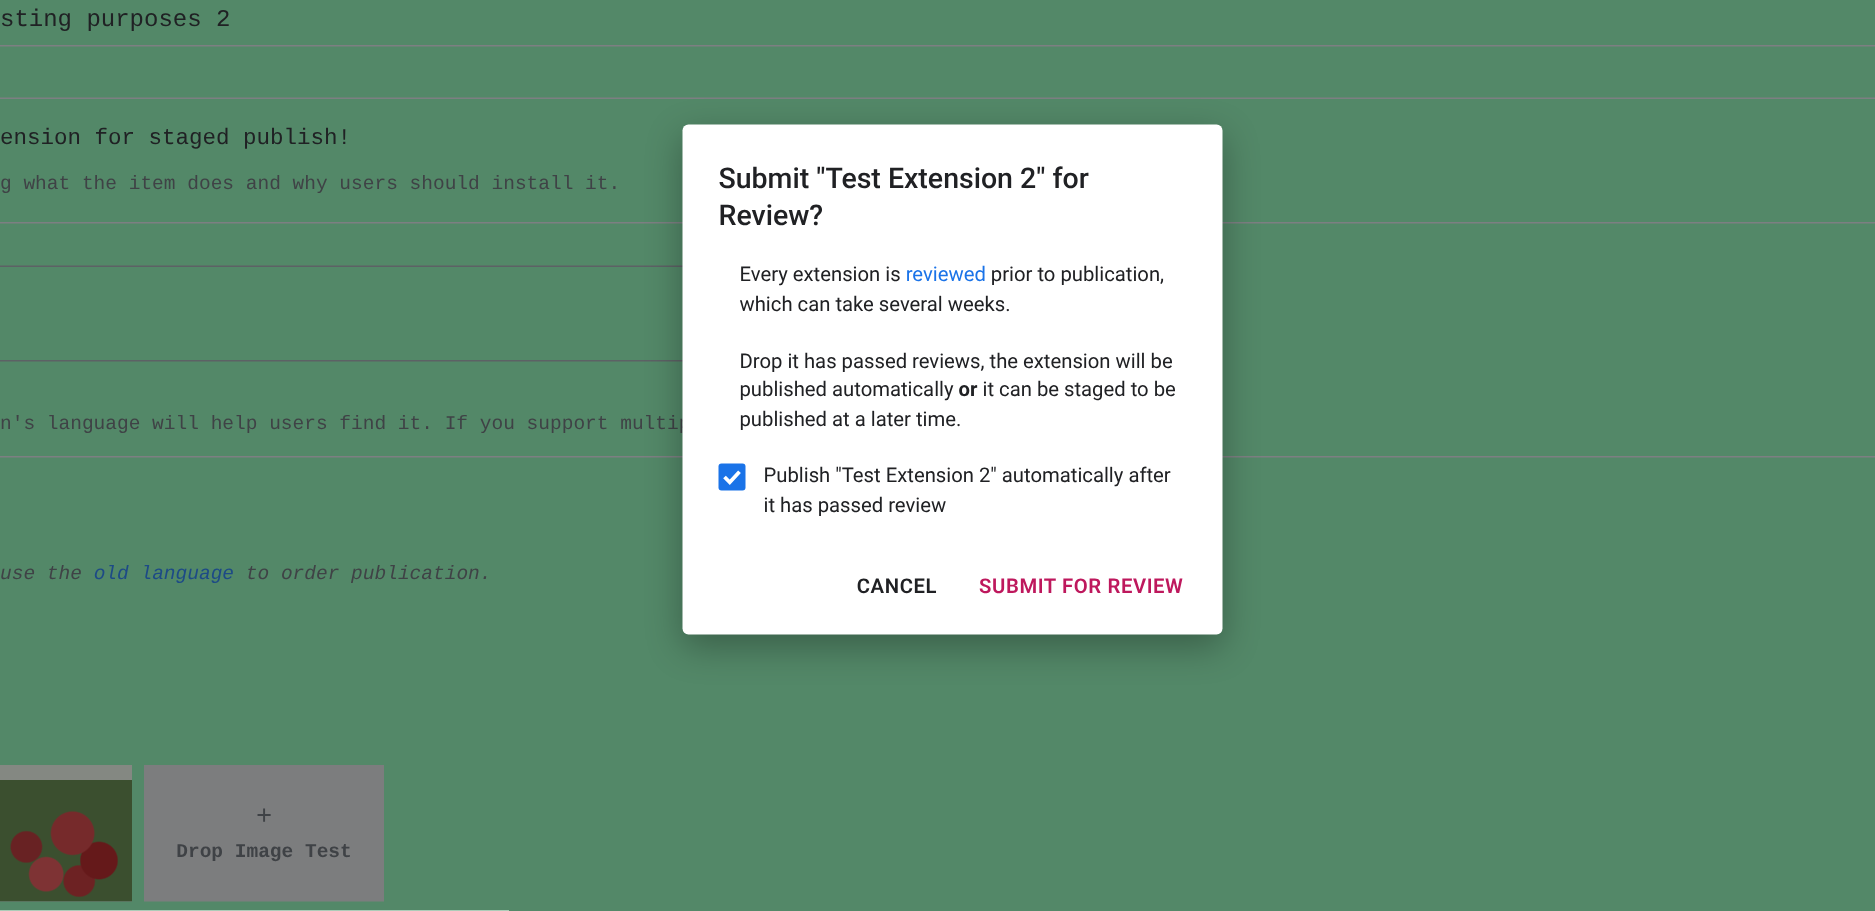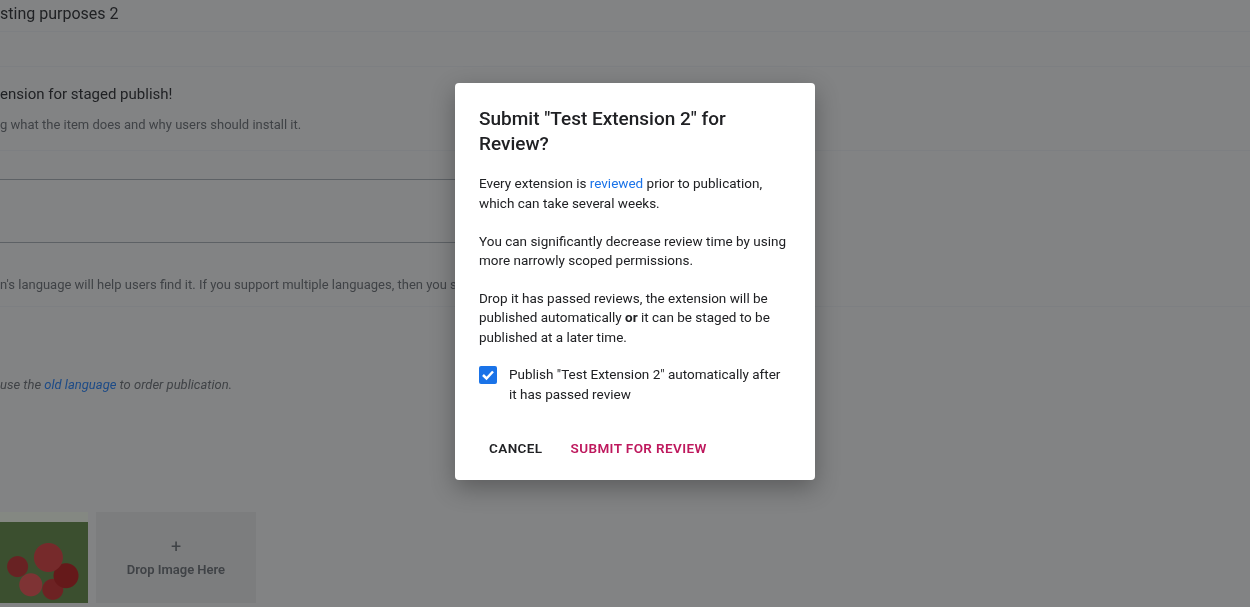--- a/index.html
+++ b/index.html
@@ -8,22 +8,23 @@
     width: 1250px;
     height: 607px;
     font-family: Roboto, "Helvetica Neue", Arial, sans-serif;
     background: #fff;
     overflow: hidden;
     position: relative;
   }
   .bg {
     position: absolute;
     inset: 0;
-    background: #e5e5e5;
-    color: #202124;
+    background: #86efac;
+    color: #202124;
+    font-family: Liberation Mono, monospace;
   }
   .bg-content {
     position: absolute;
     left: -200px;
     right: 0;
     top: 0;
   }
   .bg-title-frag {
     font-size: 16px;
     color: #202124;
@@ -129,21 +130,21 @@
   .dlg-title {
     font-size: 19px;
     font-weight: 500;
     line-height: 1.3;
     margin: 0 0 18px 0;
   }
   .dlg-p {
     font-size: 13.5px;
     line-height: 1.45;
     color: #202124;
-    margin: 0 0 18px 0;
+    margin: 0 0 18px 14px;
   }
   .dlg-p a { color: #1a73e8; text-decoration: none; }
   .dlg-check-row {
     display: flex;
     gap: 12px;
     align-items: flex-start;
     margin-bottom: 28px;
   }
   .checkbox {
     width: 18px;
@@ -163,21 +164,21 @@
     fill: none;
     stroke: #fff;
     stroke-width: 2.5;
   }
   .check-label {
     font-size: 13.5px;
     line-height: 1.45;
   }
   .dlg-actions {
     display: flex;
-    justify-content: flex-start;
+    justify-content: flex-end;
     gap: 8px;
     margin: 0 -8px 4px 0;
   }
   .btn {
     background: none;
     border: none;
     font: inherit;
     font-size: 13.5px;
     font-weight: 600;
     letter-spacing: 0.4px;
@@ -219,35 +220,34 @@
     <div class="hr"></div>
 
     <div class="bg-order">
       <span>use the </span><a href="#">old language</a><span> to order publication.</span>
     </div>
 
     <div class="thumbs">
       <div class="thumb-img"></div>
       <div class="thumb-drop">
         <span class="plus">+</span>
-        <span>Drop Image Here</span>
+        <span>Drop Image Test</span>
       </div>
     </div>
   </div>
 </div>
 
 <div class="scrim"></div>
 
 <div class="dialog">
   <h2 class="dlg-title">Submit "Test Extension 2" for Review?</h2>
 
   <p class="dlg-p">
     <span>Every extension is </span><a href="#">reviewed</a><span> prior to publication, which can take several weeks.</span>
   </p>
-  <p class="dlg-p">You can significantly decrease review time by using more narrowly scoped permissions.</p>
   <p class="dlg-p">
     <span>Drop it has passed reviews, the extension will be published automatically </span><b>or</b><span> it can be staged to be published at a later time.</span>
   </p>
 
   <div class="dlg-check-row">
     <div class="checkbox">
       <svg viewBox="0 0 14 14">
           <polyline points="2,7 5.5,10.5 12,3.5"></polyline>
         </svg>
     </div>

